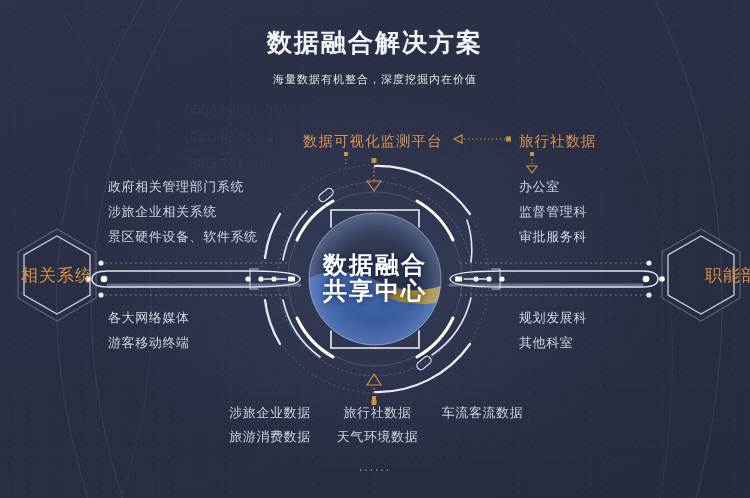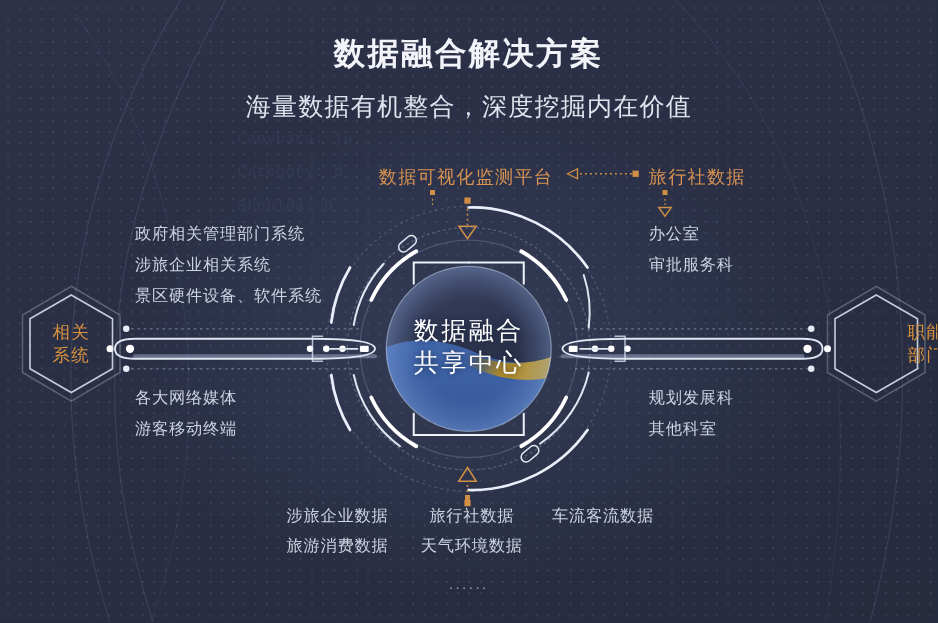--- a/index.html
+++ b/index.html
@@ -56,21 +56,21 @@
   #title {
     position: absolute; left: 0; top: 26px; width: 750px;
     text-align: center;
     font-size: 25px; font-weight: bold;
     color: #f2f4f9;
     letter-spacing: 2px;
   }
   #subtitle {
     position: absolute; left: 0; top: 72px; width: 750px;
     text-align: center;
-    font-size: 20px;
+    font-size: 11px;
     color: #dfe3ed;
     letter-spacing: 1px;
   }
 
   
   .toplabel {
     position: absolute;
     font-size: 14.5px;
     color: #d99352;
     letter-spacing: 1px;
@@ -117,34 +117,34 @@
     color: #9aa3bb;
     letter-spacing: 2px;
   }
 
   
   .hex-wrap { position: absolute; width: 78px; height: 92px; }
   #hex-left  { left: 18px;  top: 229px; }
   #hex-right { left: 662px; top: 229px; margin-left: 40px; }
   .hex-label {
     position: absolute; inset: 0;
-    display: flex; flex-direction: column;
+    display: flex; flex-direction: row;
     align-items: center; justify-content: center;
-    font-size: 14px; line-height: 19px;
+    font-size: 17px; line-height: 19px;
     color: #d9933f;
     letter-spacing: 1px;
     text-align: center;
   }
 
   
   #center-text {
     position: absolute;
     left: 300px; top: 252px; width: 150px;
     text-align: center;
-    font-size: 20px; font-weight: normal;
+    font-size: 24px; font-weight: bold;
     line-height: 26px;
     color: #ffffff;
     letter-spacing: 2px;
     text-shadow: 0 0 6px rgba(10,20,50,0.8);
     pointer-events: none;
   }
 </style>
 </head>
 <body>
 
@@ -349,20 +349,21 @@
     <div class="item">景区硬件设备、软件系统</div>
   </div>
 
   <div class="label-list" id="left-lower">
     <div class="item">各大网络媒体</div>
     <div class="item">游客移动终端</div>
   </div>
 
   <div class="label-list" id="right-upper">
     <div class="item">办公室</div>
+    <div class="item">监督管理科</div>
     <div class="item">审批服务科</div>
   </div>
 
   <div class="label-list" id="right-lower">
     <div class="item">规划发展科</div>
     <div class="item">其他科室</div>
   </div>
 
   <div class="hex-wrap" id="hex-left">
     <div class="hex-label">

